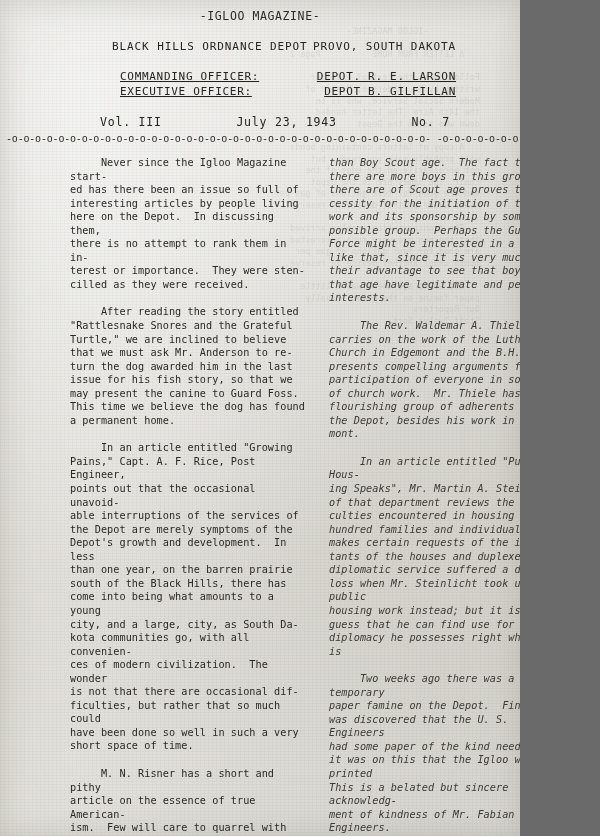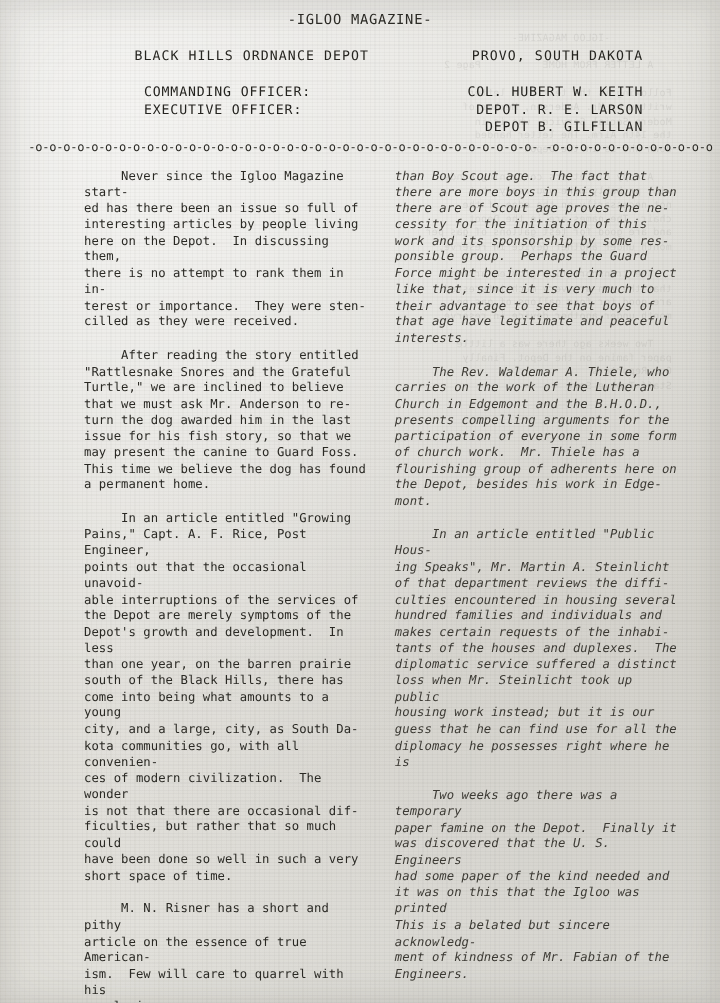--- a/index.html
+++ b/index.html
@@ -3,21 +3,21 @@
 <meta charset="utf-8">
 <title>Igloo Magazine</title>
 <style>
   html, body {
     margin: 0;
     padding: 0;
     background: #6a6a6a;
   }
   .page {
     position: relative;
-    width: 600px;
+    width: 520px;
     height: 836px;
     box-sizing: border-box;
     background:
       radial-gradient(ellipse at 18% 12%, rgba(255,255,255,0.55) 0%, rgba(255,255,255,0) 58%),
       radial-gradient(ellipse at 85% 80%, rgba(190,188,182,0.40) 0%, rgba(190,188,182,0) 60%),
       linear-gradient(172deg, #e9e8e4 0%, #e3e2dd 32%, #dedcd6 64%, #e6e5e0 100%);
     overflow: hidden;
     font-family: "DejaVu Sans Mono", "Liberation Mono", monospace;
     color: #24231f;
   }
@@ -81,20 +81,21 @@
     display: flex;
     justify-content: space-between;
     padding: 17px 64px 0 120px;
     font-size: 11px;
     letter-spacing: 0.7px;
   }
   .officers .labels div,
   .officers .names div {
     line-height: 14.5px;
     white-space: pre;
+    text-decoration: underline;
   }
   .officers .names {
     text-align: right;
   }
 
   .volline {
     display: flex;
     justify-content: space-between;
     padding: 16px 70px 0 100px;
     font-size: 11.5px;
@@ -172,26 +173,30 @@
       <span>BLACK HILLS ORDNANCE DEPOT</span>
       <span>PROVO, SOUTH DAKOTA</span>
     </div>
 
     <div class="officers">
       <div class="labels">
         <div>COMMANDING OFFICER:</div>
         <div>EXECUTIVE OFFICER:</div>
       </div>
       <div class="names">
-        <div>COL. HUBERT W. KEITH</div>
         <div>DEPOT. R. E. LARSON</div>
         <div>DEPOT B. GILFILLAN</div>
       </div>
     </div>
 
+    <div class="volline">
+      <span>Vol. III</span>
+      <span>July 23, 1943</span>
+      <span>No. 7</span>
+    </div>
 
     <div class="rule">-o-o-o-o-o-o-o-o-o-o-o-o-o-o-o-o-o-o-o-o-o-o-o-o-o-o-o-o-o-o-o-o-o-o-o-o-  -o-o-o-o-o-o-o-o-o-o-o-o</div>
 
     <div class="columns">
       <div class="col left">
         <p>     Never since the Igloo Magazine start-
 ed has there been an issue so full of
 interesting articles by people living
 here on the Depot.  In discussing them,
 there is no attempt to rank them in in-

